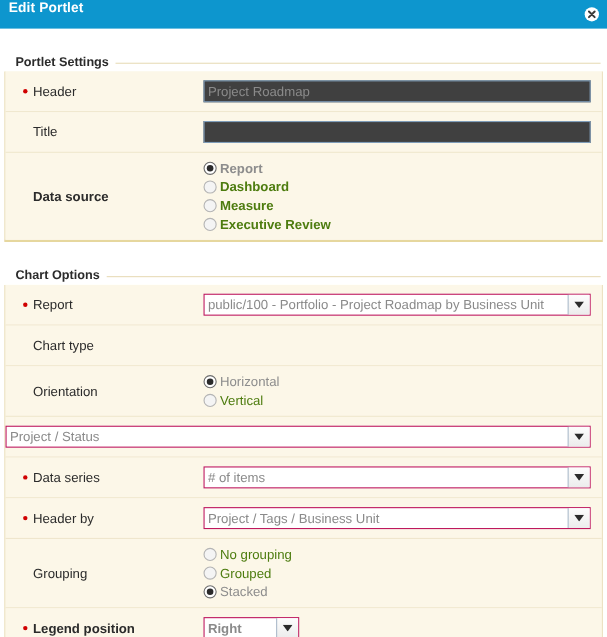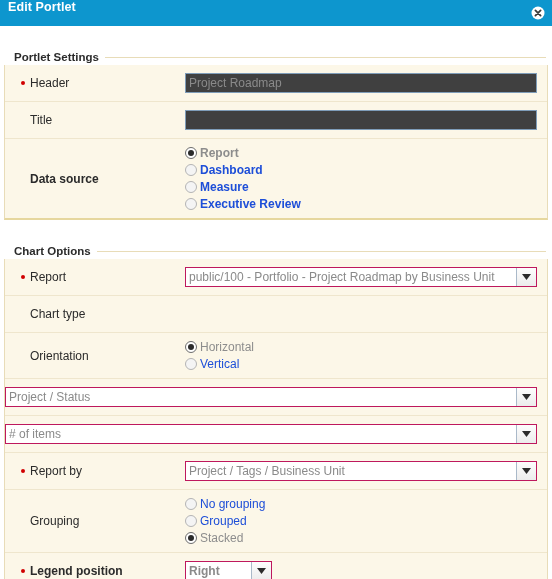--- a/index.html
+++ b/index.html
@@ -211,21 +211,21 @@
     position: absolute;
     left: 2px;
     top: 2px;
     width: 6px;
     height: 6px;
     border-radius: 50%;
     background: #2b2b2b;
   }
   .radio-label {
     font-size: 12px;
-    color: #1d4ed8;
+    color: #4d7c0f;
     line-height: 14px;
     white-space: nowrap;
   }
   .radio-item.checked .radio-label {
     color: #8d8d8d;
   }
 </style>
 </head>
 <body>
 
@@ -355,36 +355,40 @@
             <span class="combo-arrow">
               <svg width="9" height="6" viewBox="0 0 9 6">
                   <path d="M0 0 L9 0 L4.5 6 Z" fill="#2b2b2b"></path>
                 </svg>
             </span>
           </div>
         </div>
       </div>
 
       <div class="row">
+        <div class="row-label">
+          <span class="req-dot"></span>
+          <span>Data series</span>
+        </div>
         <div class="row-control">
           <div class="combo">
             <span class="combo-value"># of items</span>
             <span class="combo-arrow">
               <svg width="9" height="6" viewBox="0 0 9 6">
                   <path d="M0 0 L9 0 L4.5 6 Z" fill="#2b2b2b"></path>
                 </svg>
             </span>
           </div>
         </div>
       </div>
 
       <div class="row">
         <div class="row-label">
           <span class="req-dot"></span>
-          <span>Report by</span>
+          <span>Header by</span>
         </div>
         <div class="row-control">
           <div class="combo">
             <span class="combo-value">Project / Tags / Business Unit</span>
             <span class="combo-arrow">
               <svg width="9" height="6" viewBox="0 0 9 6">
                   <path d="M0 0 L9 0 L4.5 6 Z" fill="#2b2b2b"></path>
                 </svg>
             </span>
           </div>

